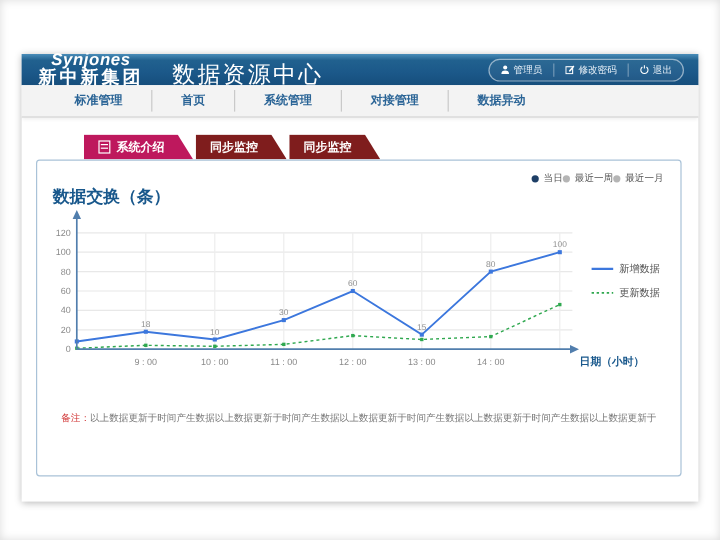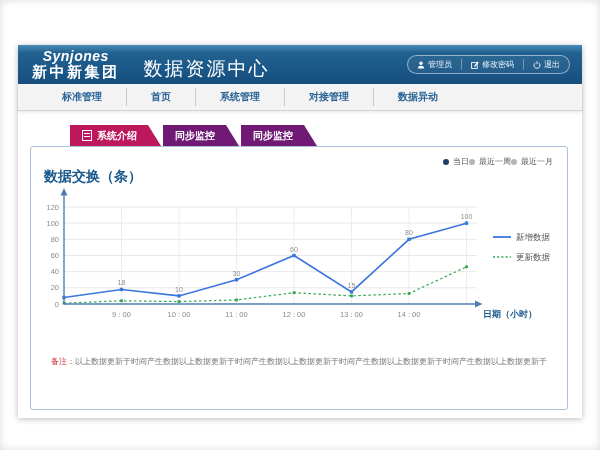--- a/index.html
+++ b/index.html
@@ -7,21 +7,21 @@
     width:600px;height:450px;position:relative;overflow:hidden;
     background:#ffffff;font-family:"Liberation Sans",sans-serif;
   }
   .stage{position:absolute;inset:0;box-shadow:inset 0 0 8px rgba(0,0,0,.14);}
   .app{
     position:absolute;left:18px;top:45px;width:564px;height:373px;
     background:#fff;box-shadow:0 1px 6px rgba(0,0,0,.28);
   }
   
   .hdr{
-    height:39px;display:flex;align-items:center;padding:0 12px 0 14px;box-sizing:border-box;
+    height:26px;display:flex;align-items:center;padding:0 12px 0 14px;box-sizing:border-box;
     background:linear-gradient(180deg,#4a8db9 0%,#21618f 20%,#1b5889 60%,#164e7c 100%);
   }
   .logo{display:flex;flex-direction:column;align-items:center;line-height:1.1;}
   .logo-en{color:#fff;font-weight:bold;font-style:italic;font-size:14px;letter-spacing:.5px;}
   .logo-cn{color:#fff;font-weight:bold;font-size:15px;letter-spacing:2.5px;}
   .app-title{color:#fff;font-size:19px;letter-spacing:2px;margin-left:24px;margin-top:8px;}
   .user-pill{
     margin-left:auto;display:flex;align-items:center;height:17px;
     border:1px solid rgba(255,255,255,.5);border-radius:10px;
     background:rgba(255,255,255,.05);font-size:8px;color:#eaf2f9;overflow:hidden;
@@ -33,21 +33,21 @@
     height:26px;background:#f3f3f3;border-bottom:1px solid #d4d4d4;
     box-shadow:0 2px 3px rgba(0,0,0,.07);display:flex;align-items:center;padding-left:20px;
   }
   .nav-item{font-size:10px;font-weight:bold;color:#2a6496;padding:2px 24px;cursor:pointer;}
   .nav-item + .nav-item{border-left:1px solid #c9c9c9;}
   
   .content{position:relative;}
   .tabs{display:flex;gap:2px;margin:14px 0 0 12px;height:21px;}
   .tab{
     display:flex;align-items:center;gap:5px;padding:0 24px 0 12px;
-    font-size:10px;font-weight:bold;color:#fff;background:#701a75;cursor:pointer;
+    font-size:10px;font-weight:bold;color:#fff;background:#7f1d1d;cursor:pointer;
     clip-path:polygon(0 0, calc(100% - 13px) 0, 100% 100%, 0 100%);
   }
   .tab.active{background:#be185d;margin-left:40px;}
   .tab-icon{width:8px;height:9px;border:1px solid #fff;position:relative;flex:0 0 auto;}
   .tab-icon::before,.tab-icon::after{content:'';position:absolute;left:1px;right:1px;height:1px;background:#fff;}
   .tab-icon::before{top:2px}.tab-icon::after{top:5px}
   .panel{
     position:relative;margin:0 12px;width:538px;height:264px;box-sizing:border-box;
     border:1px solid #a9c2d8;border-radius:3px;background:#fff;
   }

